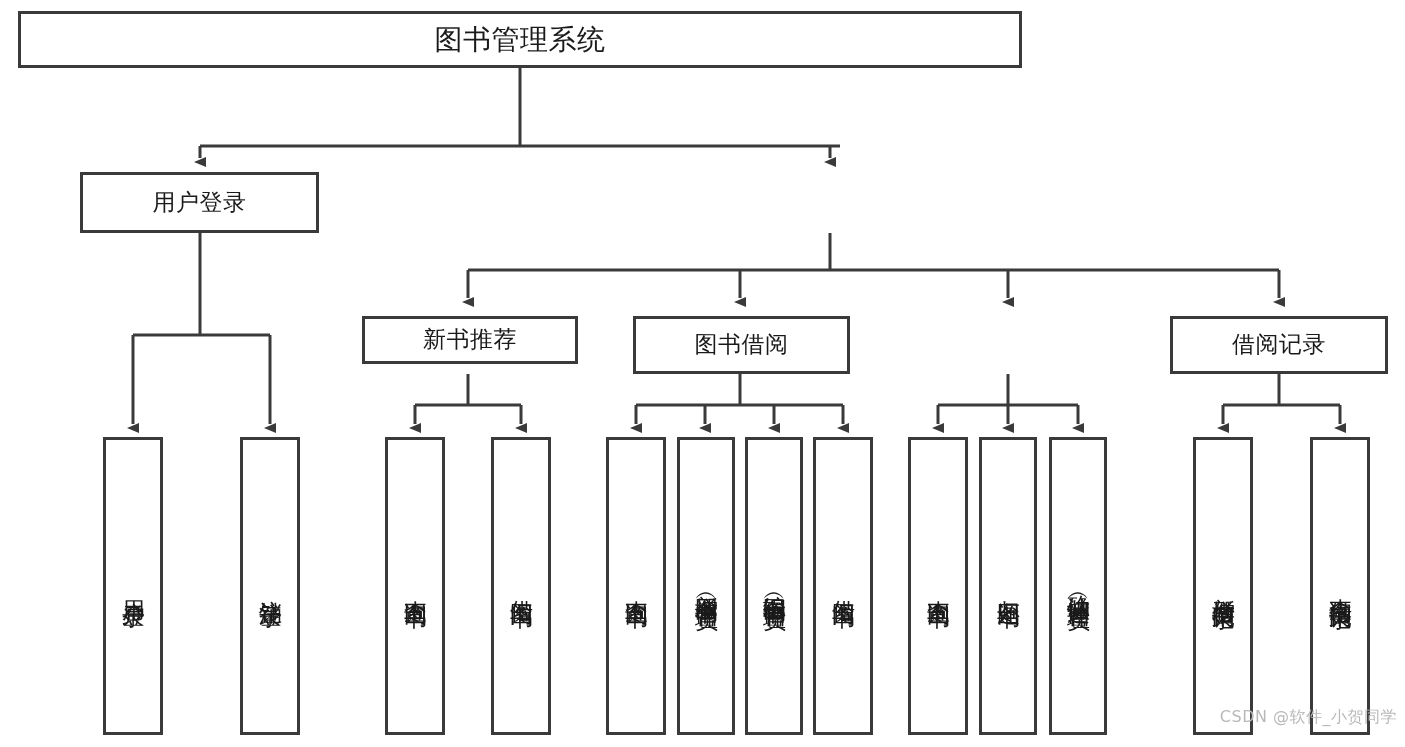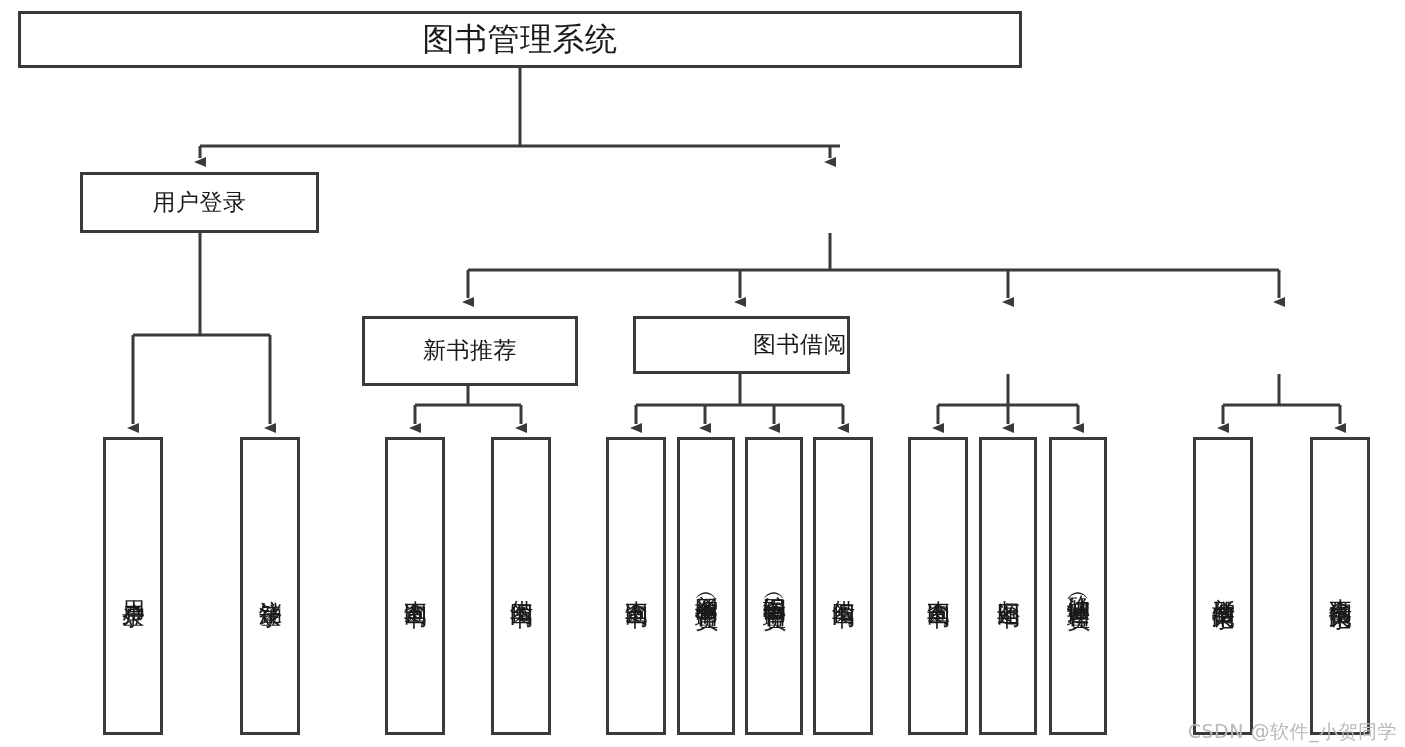--- a/index.html
+++ b/index.html
@@ -48,26 +48,26 @@
   }
   .node.vertical .label {
     writing-mode: vertical-rl;
     text-orientation: upright;
     font-size: 23px;
     line-height: 1.30;
     letter-spacing: 2px;
     white-space: nowrap;
     max-height: 100%;
   }
-  .node.root .label { font-size: 32px; text-align: right; }
+  .node.root .label { font-size: 28px; text-align: right; }
   .watermark {
     position: absolute;
     right: 8px;
-    bottom: 2px;
-    font-size: 19px;
+    bottom: 19px;
+    font-size: 16px;
     color: #b9b9b9;
     white-space: nowrap;
     letter-spacing: 0.5px;
   }
 </style>
 </head>
 <body>
 
 <div id="canvas">
 
@@ -122,25 +122,28 @@
   </svg>
 
   <div class="node root" style="left:18px; top:11px; width:1004px; height:57px;">
     <span class="label">图书管理系统</span>
   </div>
 
   <div class="node" style="left:80px; top:172px; width:239px; height:61px;">
     <span class="label">用户登录</span>
   </div>
 
-  <div class="node" style="left:362px; top:316px; width:216px; height:70px;justify-content:center;">
+  <div class="node" style="left:362px; top:316px; width:216px; height:48px;justify-content:center;">
     <span class="label">新书推荐</span>
   </div>
-  <div class="node" style="left:633px; top:316px; width:217px; height:58px;justify-content:flex-end;">
+  <div class="node" style="left:633px; top:316px; width:217px; height:58px;">
     <span class="label">图书借阅</span>
+  </div>
+  <div class="node" style="left:1170px; top:316px; width:218px; height:58px;">
+    <span class="label">借阅记录</span>
   </div>
 
   <div class="node vertical" style="left:103px; top:437px; width:60px; height:298px;">
     <span class="label">用户登录</span>
   </div>
   <div class="node vertical" style="left:240px; top:437px; width:60px; height:298px;">
     <span class="label">注销登录</span>
   </div>
 
   <div class="node vertical" style="left:385px; top:437px; width:60px; height:298px;">

